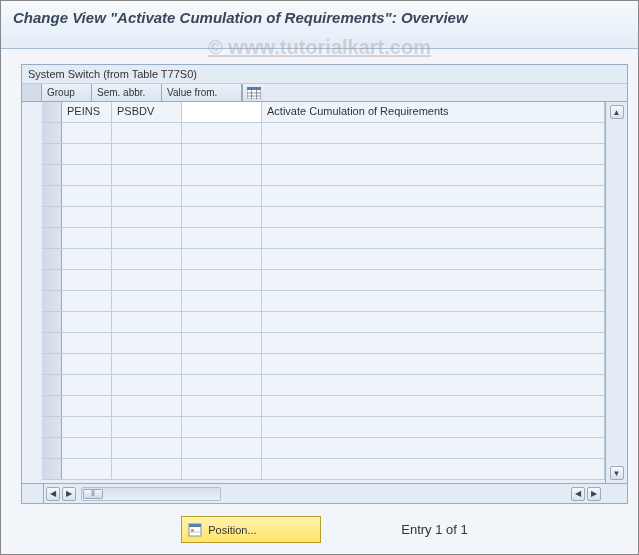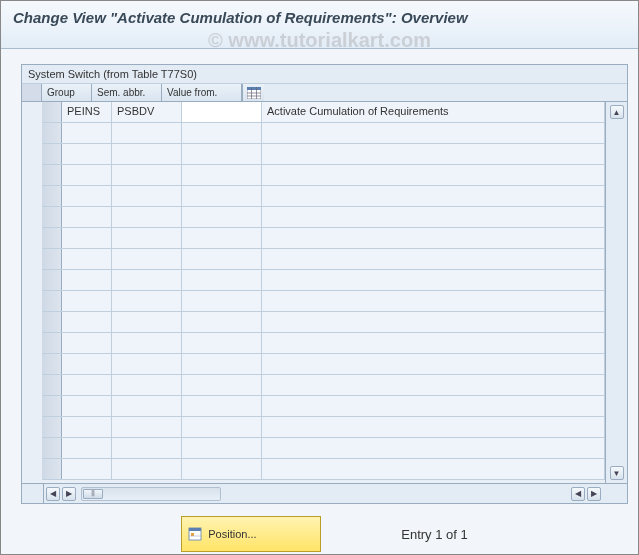--- a/index.html
+++ b/index.html
@@ -23,29 +23,30 @@
       height: 48px;
     }
     .title-text {
       font-size: 15px;
       font-weight: bold;
       font-style: italic;
       color: #3a4958;
     }
     .watermark {
       position: absolute;
-      top: 28px;
+      top: 35px;
       left: 50%;
       transform: translateX(-50%);
       font-size: 20px;
       font-weight: bold;
       color: rgba(150, 150, 150, 0.35);
       pointer-events: none;
       z-index: 100;
       white-space: nowrap;
+      text-decoration: underline;
     }
     .content-area {
       padding: 15px 10px 10px 20px;
       background: #f2f5f9;
       height: calc(100% - 48px);
     }
     .table-panel {
       border: 1px solid #9aadc0;
       background: #e8eff7;
       height: 440px;
@@ -215,21 +216,21 @@
     .position-btn {
       background: linear-gradient(to bottom, #fff3b0, #ffe468);
       border: 1px solid #b89e2a;
       padding: 2px 18px 2px 6px;
       font-size: 11px;
       color: #333;
       display: flex;
       align-items: center;
       gap: 6px;
       min-width: 140px;
-      height: 36px;
+      height: 27px;
     }
     .position-icon {
       width: 14px;
       height: 14px;
       display: inline-flex;
       align-items: center;
       justify-content: center;
     }
     .entry-text {
       font-size: 13px;

